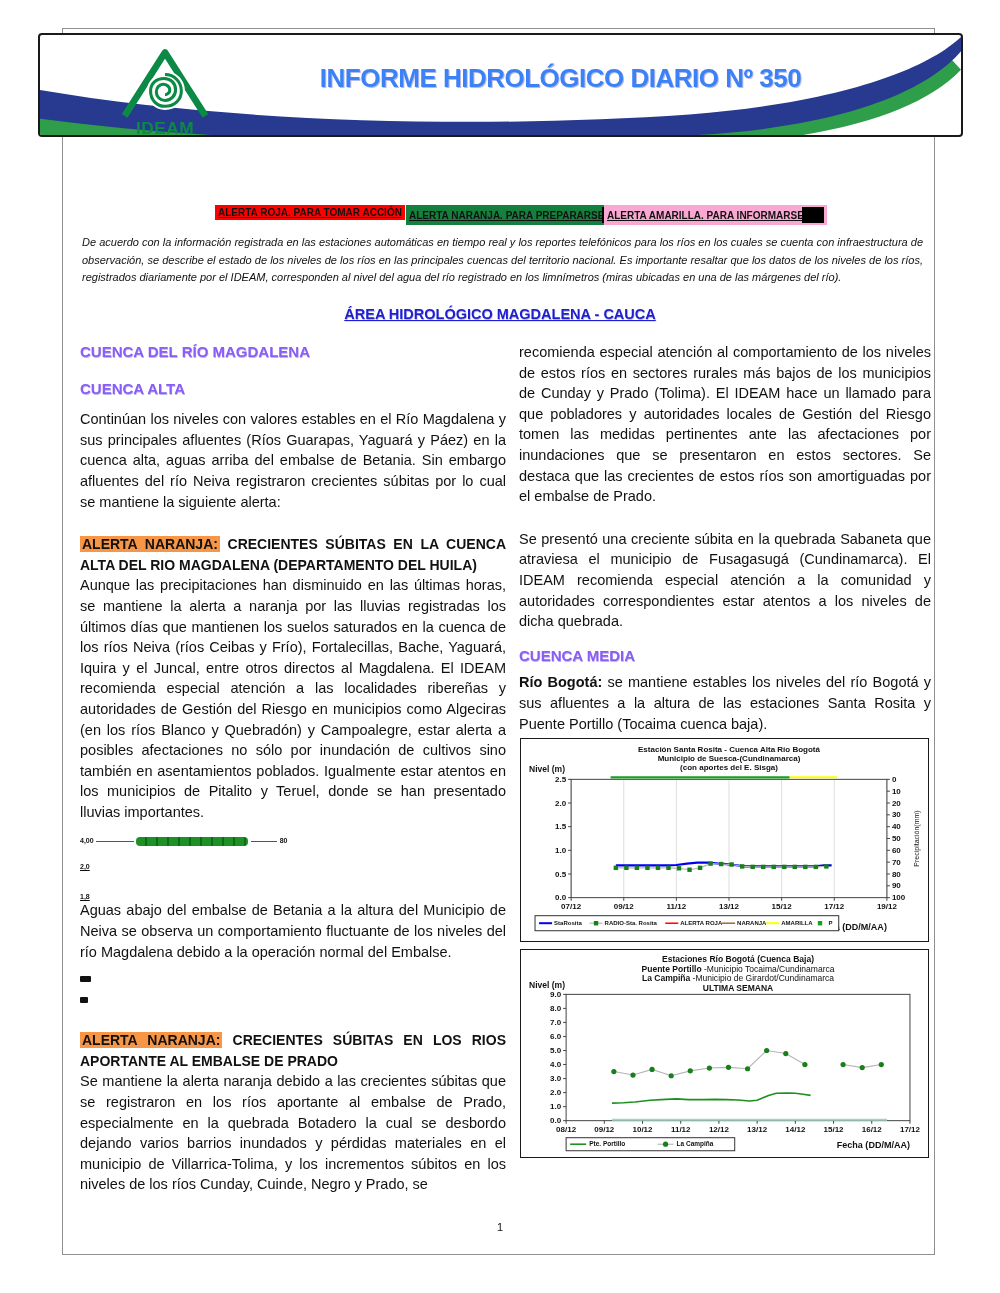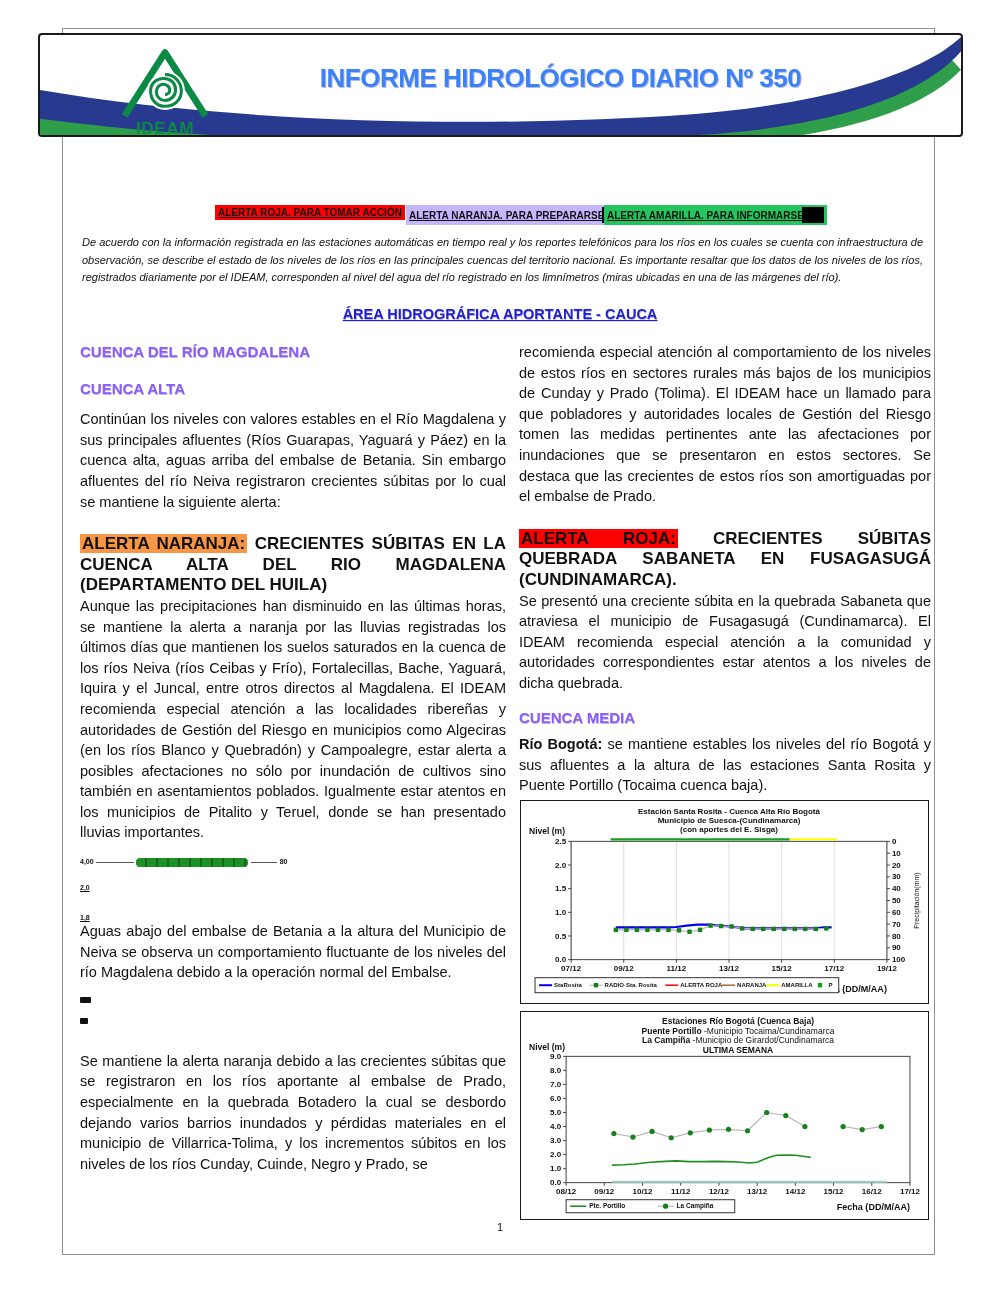--- a/index.html
+++ b/index.html
@@ -14,37 +14,37 @@
   .logo{position:absolute;left:66px;top:4px;width:118px;height:100px;}
   .report-title{position:absolute;left:160px;right:40px;top:28px;text-align:center;
         font-size:26px;font-weight:bold;color:#3b82f6;letter-spacing:-0.5px;
         text-shadow:1px 1px 0 #b9b9ef;}
   
   .meta{position:absolute;right:70px;top:140px;text-align:right;font-size:12.2px;line-height:17.5px;}
   
   .alert-legend{position:absolute;left:0;top:205px;width:100%;height:22px;font-size:10px;font-weight:bold;}
   .badge{position:absolute;top:0;padding:2px 3px;text-decoration:underline;white-space:nowrap;}
   .badge.red{left:215px;background:#ff0000;}
-  .badge.orange{left:406px;background:#c4b5fd;text-align:center;}
-  .badge.yellow{left:604px;background:#22c55e;}
+  .badge.orange{left:406px;background:#15803d;text-align:center;}
+  .badge.yellow{left:604px;background:#f9a8d4;}
   .blackbox{display:inline-block;width:22px;height:16px;background:#000;vertical-align:-4px;margin-left:-2px;}
   
   .intro{position:absolute;left:82px;top:234px;width:841px;font-size:11px;line-height:17.6px;
         font-style:italic;text-align:justify;}
   .section-title{position:absolute;left:0;right:0;top:306px;text-align:center;font-size:14.5px;
         font-weight:bold;color:#1f1fd0;text-decoration:underline;text-shadow:0.5px 0.5px 0 #b9b9ef;}
   
   .col{position:absolute;top:342px;font-size:14.5px;line-height:20.6px;text-align:justify;}
   .col-left{left:80px;width:426px;}
   .col-right{left:519px;width:412px;}
   .col h3{font-size:15px;color:#8b5cf6;margin:0;text-shadow:0.5px 0.5px 0 #b9b9ef;text-align:left;}
   .col-left h3.h1{margin-bottom:16px;}
   .col-left h3.h2{margin-bottom:10px;}
   .col p{margin:0;}
-  .alert-head{font-weight:bold;font-size:17px;}
+  .alert-head{font-weight:bold;font-size:14px;}
   .hl-orange{background:#f79646;padding:0 2px;}
   .hl-red{background:#ff0000;padding:0 2px;}
   
   .mini-chart{height:58px;margin:12px 0 8px 0;}
   .mc-row{display:flex;align-items:center;height:14px;}
   .mc-lab{font-size:7px;font-weight:bold;}
   .mc-line{width:38px;height:1px;background:#555;margin:0 2px;}
   .mc-line2{width:26px;height:1px;background:#555;margin:0 3px;}
   .mc-bar{width:112px;height:9px;border-radius:4px;
         background:repeating-linear-gradient(90deg,#1d9125 0 9px,#0f6b17 9px 11px);}
@@ -80,21 +80,21 @@
 
 
   <div class="alert-legend">
     <span class="badge red">ALERTA ROJA. PARA TOMAR ACCIÓN</span>
     <span class="badge orange"><span>ALERTA NARANJA. PARA PREPARARSE</span><span class="blackbox"></span></span>
     <span class="badge yellow"><span>ALERTA AMARILLA. PARA INFORMARSE</span><span class="blackbox"></span></span>
   </div>
 
   <div class="intro">De acuerdo con la información registrada en las estaciones automáticas en tiempo real y los reportes telefónicos para los ríos en los cuales se cuenta con infraestructura de observación, se describe el estado de los niveles de los ríos en las principales cuencas del territorio nacional. Es importante resaltar que los datos de los niveles de los ríos, registrados diariamente por el IDEAM, corresponden al nivel del agua del río registrado en los limnímetros (miras ubicadas en una de las márgenes del río).</div>
 
-  <div class="section-title">ÁREA HIDROGRÁFICA APORTANTE - CAUCA</div>
+  <div class="section-title">ÁREA HIDROLÓGICO MAGDALENA - CAUCA</div>
 
   <div class="col col-left">
     <h3 class="h1">CUENCA DEL RÍO MAGDALENA</h3>
     <h3 class="h2">CUENCA ALTA</h3>
     <p style="margin-bottom:22px">Continúan los niveles con valores estables en el Río Magdalena y sus principales afluentes (Ríos Guarapas, Yaguará y Páez) en la cuenca alta, aguas arriba del embalse de Betania. Sin embargo afluentes del río Neiva registraron crecientes súbitas por lo cual se mantiene la siguiente alerta:</p>
     <p class="alert-head"><span class="hl-orange">ALERTA NARANJA:</span> <span>CRECIENTES SÚBITAS EN LA CUENCA ALTA DEL RIO MAGDALENA (DEPARTAMENTO DEL HUILA)</span></p>
     <p style="margin-bottom:12px">Aunque las precipitaciones han disminuido en las últimas horas, se mantiene la alerta a naranja por las lluvias registradas los últimos días que mantienen los suelos saturados en la cuenca de los ríos Neiva (ríos Ceibas y Frío), Fortalecillas, Bache, Yaguará, Iquira y el Juncal, entre otros directos al Magdalena. El IDEAM recomienda especial atención a las localidades ribereñas y autoridades de Gestión del Riesgo en municipios como Algeciras (en los ríos Blanco y Quebradón) y Campoalegre, estar alerta a posibles afectaciones no sólo por inundación de cultivos sino también en asentamientos poblados.  Igualmente estar atentos en los municipios de Pitalito y Teruel, donde se han presentado lluvias importantes.</p>
     <div class="mini-chart">
       <div class="mc-row">
         <span class="mc-lab">4,00</span>
@@ -104,26 +104,26 @@
         <span class="mc-lab">80</span>
       </div>
       <div class="mc-sub">2,0</div>
       <div class="mc-sub">1,8</div>
     </div>
     <p style="margin-bottom:14px">Aguas abajo del embalse de Betania a la altura del Municipio de Neiva se observa un comportamiento fluctuante de los niveles del río Magdalena debido a la operación normal del Embalse.</p>
     <div class="marks">
       <div class="blob1"></div>
       <div class="blob2"></div>
     </div>
+    <p class="alert-head"><span class="hl-orange">ALERTA NARANJA:</span> <span>CRECIENTES SÚBITAS EN LOS RIOS APORTANTE AL EMBALSE DE PRADO</span></p>
     <p>Se mantiene la alerta naranja debido a las crecientes súbitas que se registraron en los ríos aportante al embalse de Prado, especialmente en la quebrada Botadero la cual se desbordo dejando varios barrios inundados y pérdidas materiales en el municipio de Villarrica-Tolima, y los incrementos súbitos en los niveles de los ríos Cunday, Cuinde, Negro y Prado, se</p>
   </div>
 
   <div class="col col-right">
     <p style="margin-bottom:22px">recomienda especial atención al comportamiento de los niveles de estos ríos en sectores rurales más bajos de los municipios de Cunday y Prado (Tolima). El IDEAM hace un llamado para que pobladores y autoridades locales de Gestión del Riesgo tomen las medidas pertinentes ante las afectaciones por inundaciones que se presentaron en estos sectores. Se destaca que las crecientes de estos ríos son amortiguadas por el embalse de Prado.</p>
-    <p class="alert-head"><span class="hl-red">ALERTA ROJA:</span> <span>CRECIENTES SÚBITAS QUEBRADA SABANETA EN FUSAGASUGÁ (CUNDINAMARCA).</span></p>
     <p style="margin-bottom:14px">Se presentó una creciente súbita en la quebrada Sabaneta que atraviesa el municipio de Fusagasugá (Cundinamarca). El IDEAM recomienda especial atención a la comunidad y autoridades correspondientes estar atentos a los niveles de dicha quebrada.</p>
     <h3 style="margin-bottom:6px">CUENCA MEDIA</h3>
     <p style="margin-bottom:4px"><strong>Río Bogotá:</strong><span> se mantiene estables los niveles del río Bogotá y sus afluentes a la altura de las estaciones Santa Rosita y Puente Portillo (Tocaima cuenca baja).</span></p>
     <div class="chart-box" id="chart-0"><svg viewBox="0 0 406 201" width="100%" height="100%">
           <line x1="50" y1="40" x2="50" y2="158" stroke="#d0d0d0" stroke-width="0.7"></line>
           <line x1="102.5" y1="40" x2="102.5" y2="158" stroke="#d0d0d0" stroke-width="0.7"></line>
           <line x1="155" y1="40" x2="155" y2="158" stroke="#d0d0d0" stroke-width="0.7"></line>
           <line x1="207.5" y1="40" x2="207.5" y2="158" stroke="#d0d0d0" stroke-width="0.7"></line>
           <line x1="260" y1="40" x2="260" y2="158" stroke="#d0d0d0" stroke-width="0.7"></line>
           <line x1="312.5" y1="40" x2="312.5" y2="158" stroke="#d0d0d0" stroke-width="0.7"></line>

